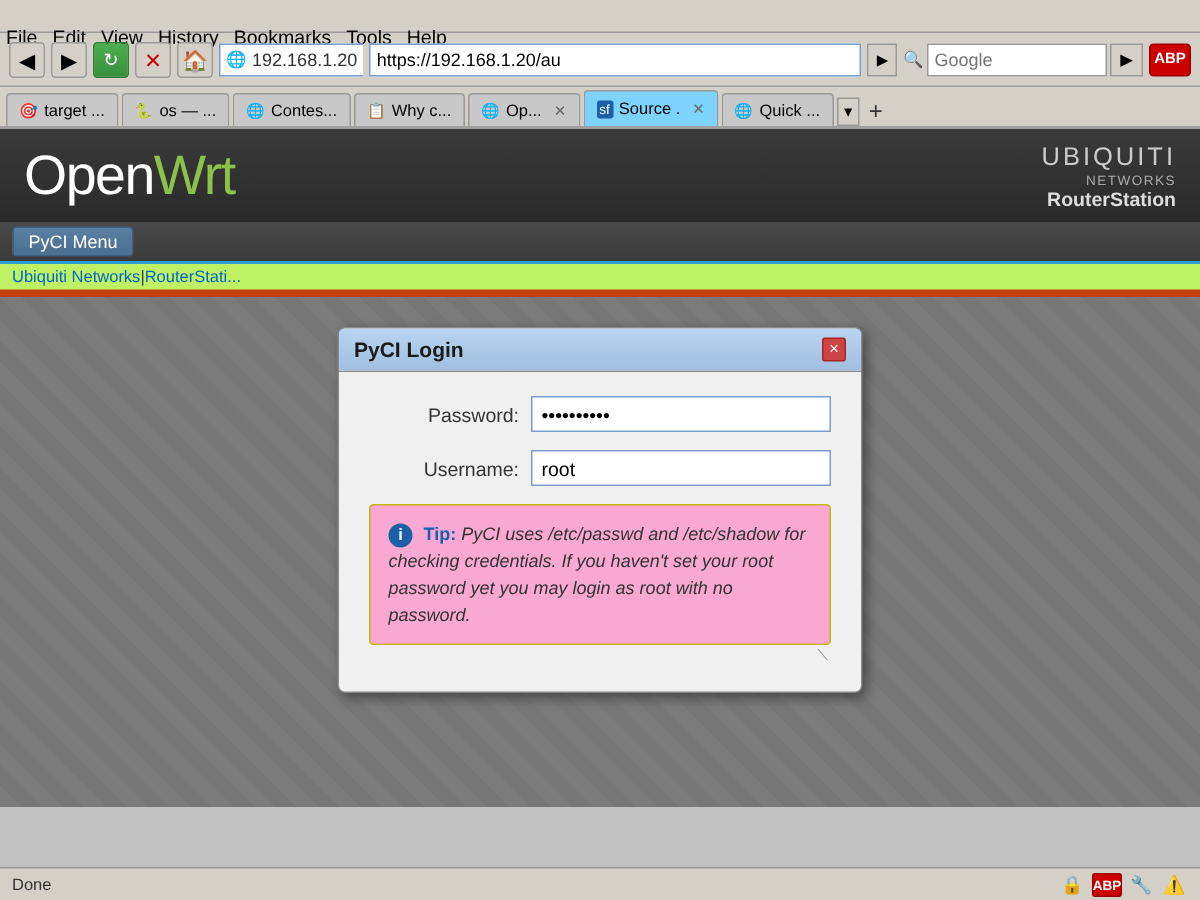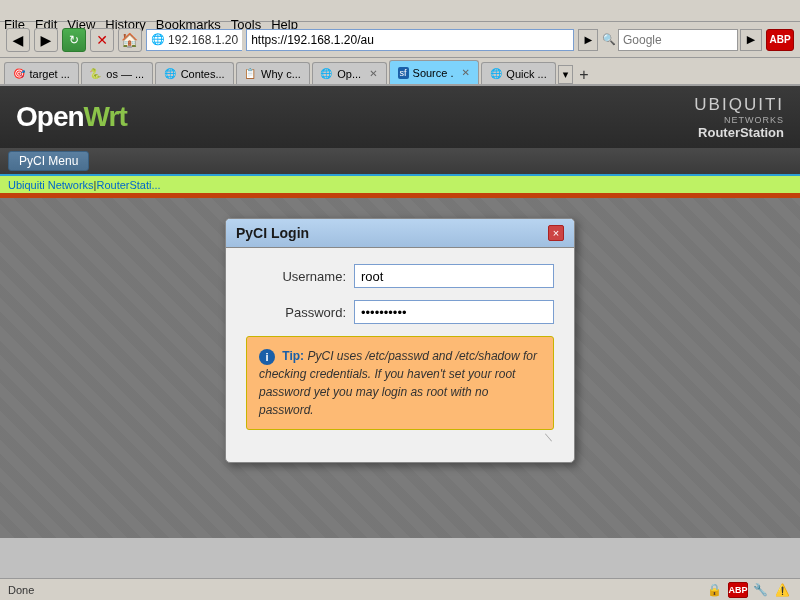--- a/index.html
+++ b/index.html
@@ -188,22 +188,22 @@
     .openwrt-header {
       background: linear-gradient(to bottom, #3a3a3a, #2a2a2a);
       height: 62px;
       display: flex;
       align-items: center;
       justify-content: space-between;
       padding: 0 16px;
       position: relative;
     }
     .openwrt-logo {
-      font-size: 28px;
-      font-weight: bold;
+      font-size: 37px;
+      font-weight: normal;
       color: white;
       letter-spacing: -1px;
     }
     .openwrt-logo span { color: #6ab04c; }
     .ubiquiti-logo {
       text-align: right;
       color: #ccc;
     }
     .ubiquiti-logo .brand { font-size: 17px; letter-spacing: 2px; text-transform: uppercase; }
     .ubiquiti-logo .networks { font-size: 9px; letter-spacing: 1px; color: #aaa; }
@@ -332,21 +332,21 @@
       background: linear-gradient(to bottom, #f0f0f0, #d8d8d8);
       border: 1px solid #999;
       padding: 4px 16px;
       font-size: 13px;
       cursor: pointer;
       border-radius: 3px;
     }
 
     
     .tip-box {
-      background: #fdba74;
+      background: #f9a8d4;
       border: 1px solid #c8b400;
       border-radius: 3px;
       padding: 10px 12px;
       font-size: 12px;
       color: #333;
       line-height: 1.5;
     }
     .tip-box .tip-header {
       font-weight: bold;
       color: #1a5fa8;
@@ -499,27 +499,27 @@
     <div class="dialog">
 
       <div class="dialog-titlebar">
         <span class="dialog-title">PyCI Login</span>
         <button class="dialog-close">×</button>
       </div>
 
       <div class="dialog-body">
 
         <div class="form-row">
+          <label class="form-label">Password:</label>
+          <input class="form-input" type="password" value="1234567890" style="">
+        </div>
+
+        <div class="form-row">
           <label class="form-label">Username:</label>
           <input class="form-input" type="text" value="root" style="">
-        </div>
-
-        <div class="form-row">
-          <label class="form-label">Password:</label>
-          <input class="form-input" type="password" value="1234567890" style="">
         </div>
 
 
         <div class="tip-box">
           <span class="tip-icon">i</span>
           <span class="tip-header">Tip:</span>
           <span class="tip-text">PyCI uses /etc/passwd and /etc/shadow for checking credentials. If you haven't set your root password yet you may login as root with no password.</span>
         </div>
 
         <div class="resize-handle">⟍</div>

